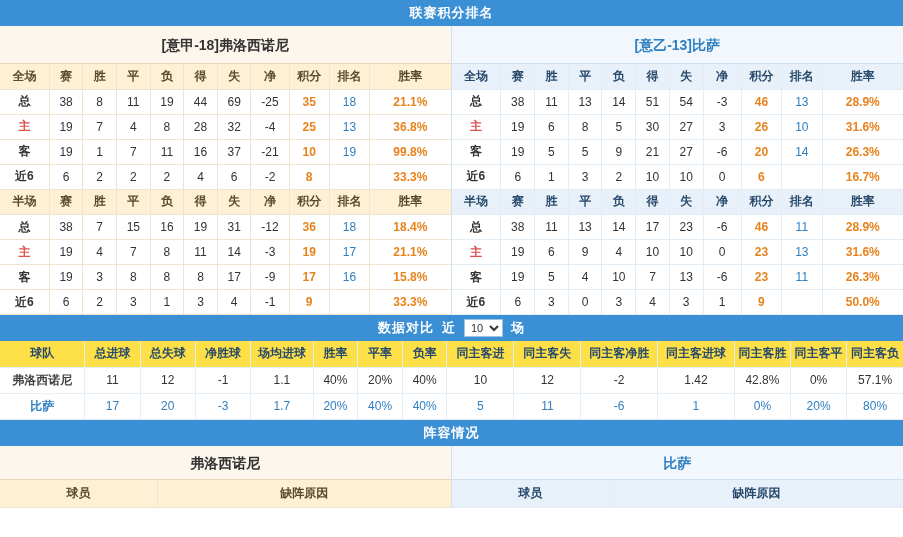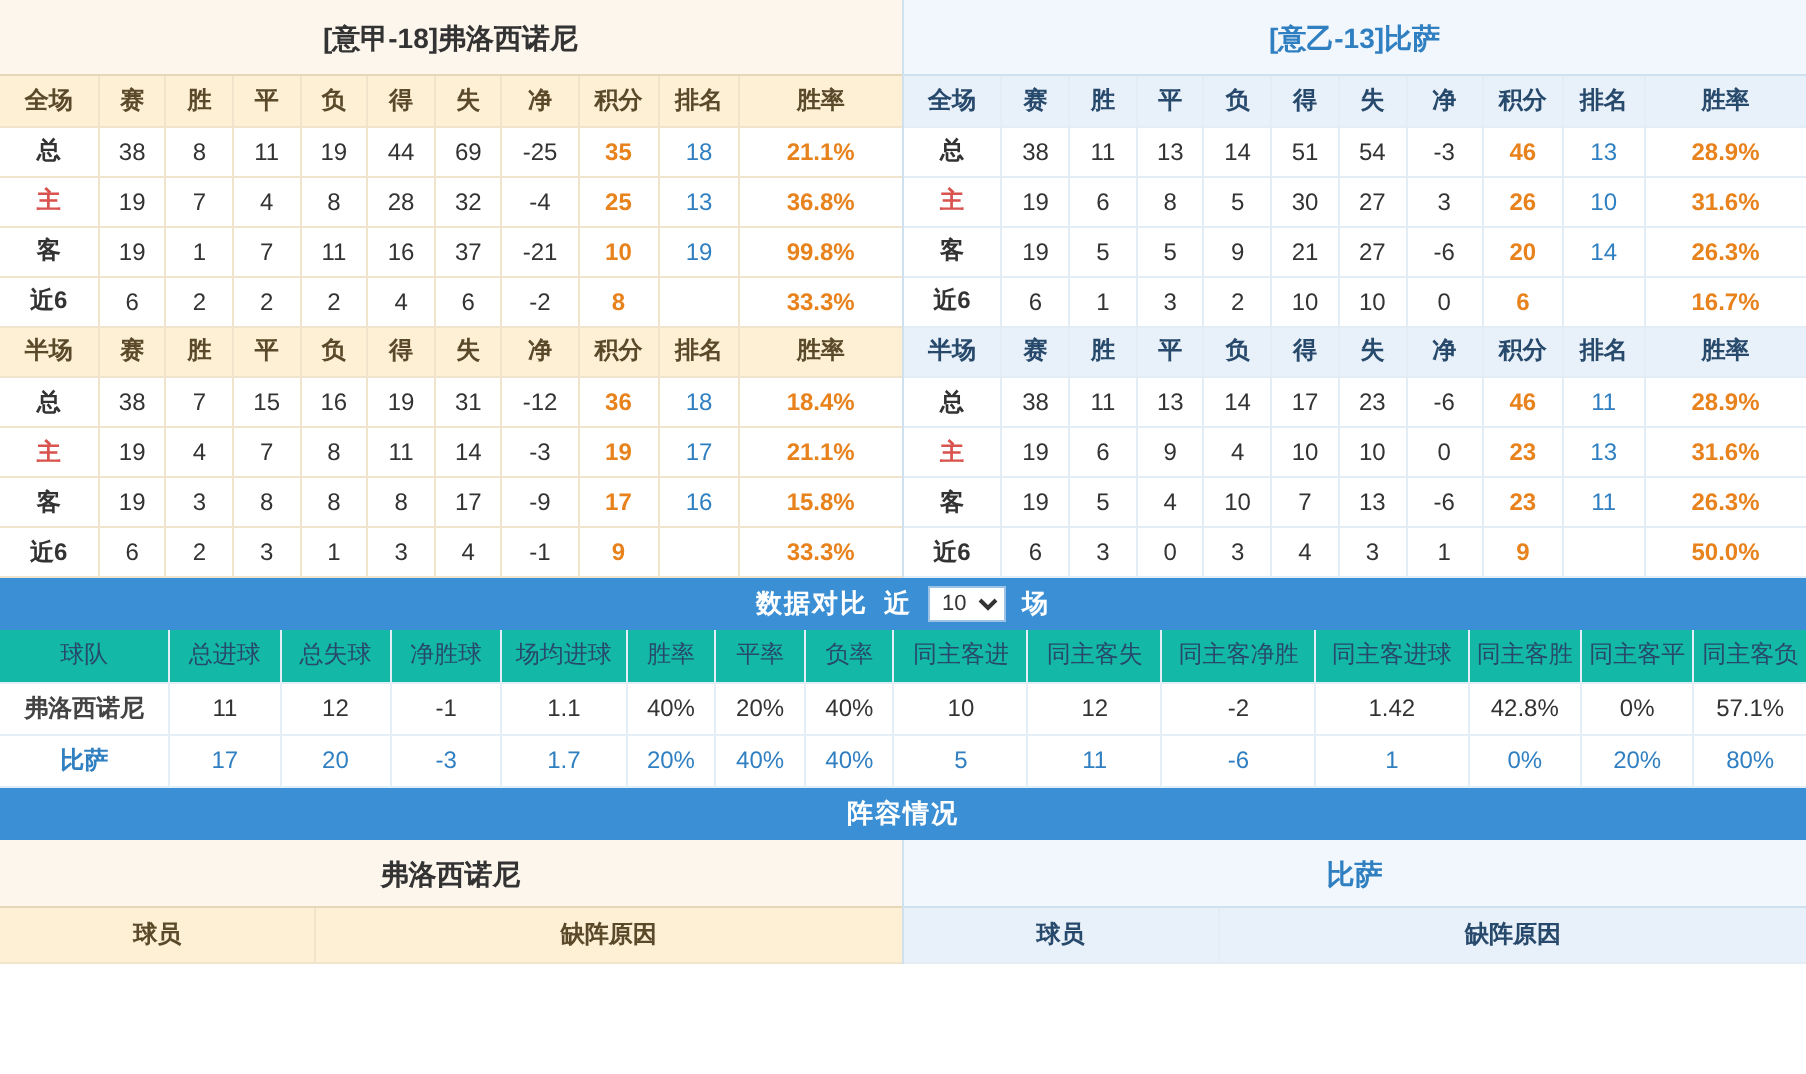--- a/index.html
+++ b/index.html
@@ -104,23 +104,23 @@
   table.cmp th, table.cmp td {
     text-align: center;
     height: 26px;
     font-size: 12px;
     border-right: 1px solid #e4eef7;
     border-bottom: 1px solid #e4eef7;
     white-space: nowrap;
     overflow: hidden;
   }
   table.cmp th {
-    background: #14b8a6;
+    background: #fde047;
     color: #27496b;
-    font-weight: normal;
+    font-weight: bold;
   }
   table.cmp td.name { font-weight: bold; color: #444; }
   table.cmp tr.row-b td { color: #2f7fc1; }
   table.cmp tr td:last-child, table.cmp tr th:last-child { border-right: none; }
 
   
   .lineup-head {
     height: 34px;
     line-height: 34px;
     text-align: center;
@@ -147,20 +147,21 @@
     border-right: 1px solid #e2edf6;
     border-bottom: 1px solid #e2edf6;
   }
   table.lineup th:last-child { border-right: none; }
 </style>
 </head>
 <body>
 
 <div class="page">
 
+  <div class="section-title">联赛积分排名</div>
 
   <div class="two-col">
 
     <div class="col left">
       <div class="team-head">[意甲-18]弗洛西诺尼</div>
 
       <table class="grid">
         <thead>
           <tr>
             <th style="width:11%">全场</th>

